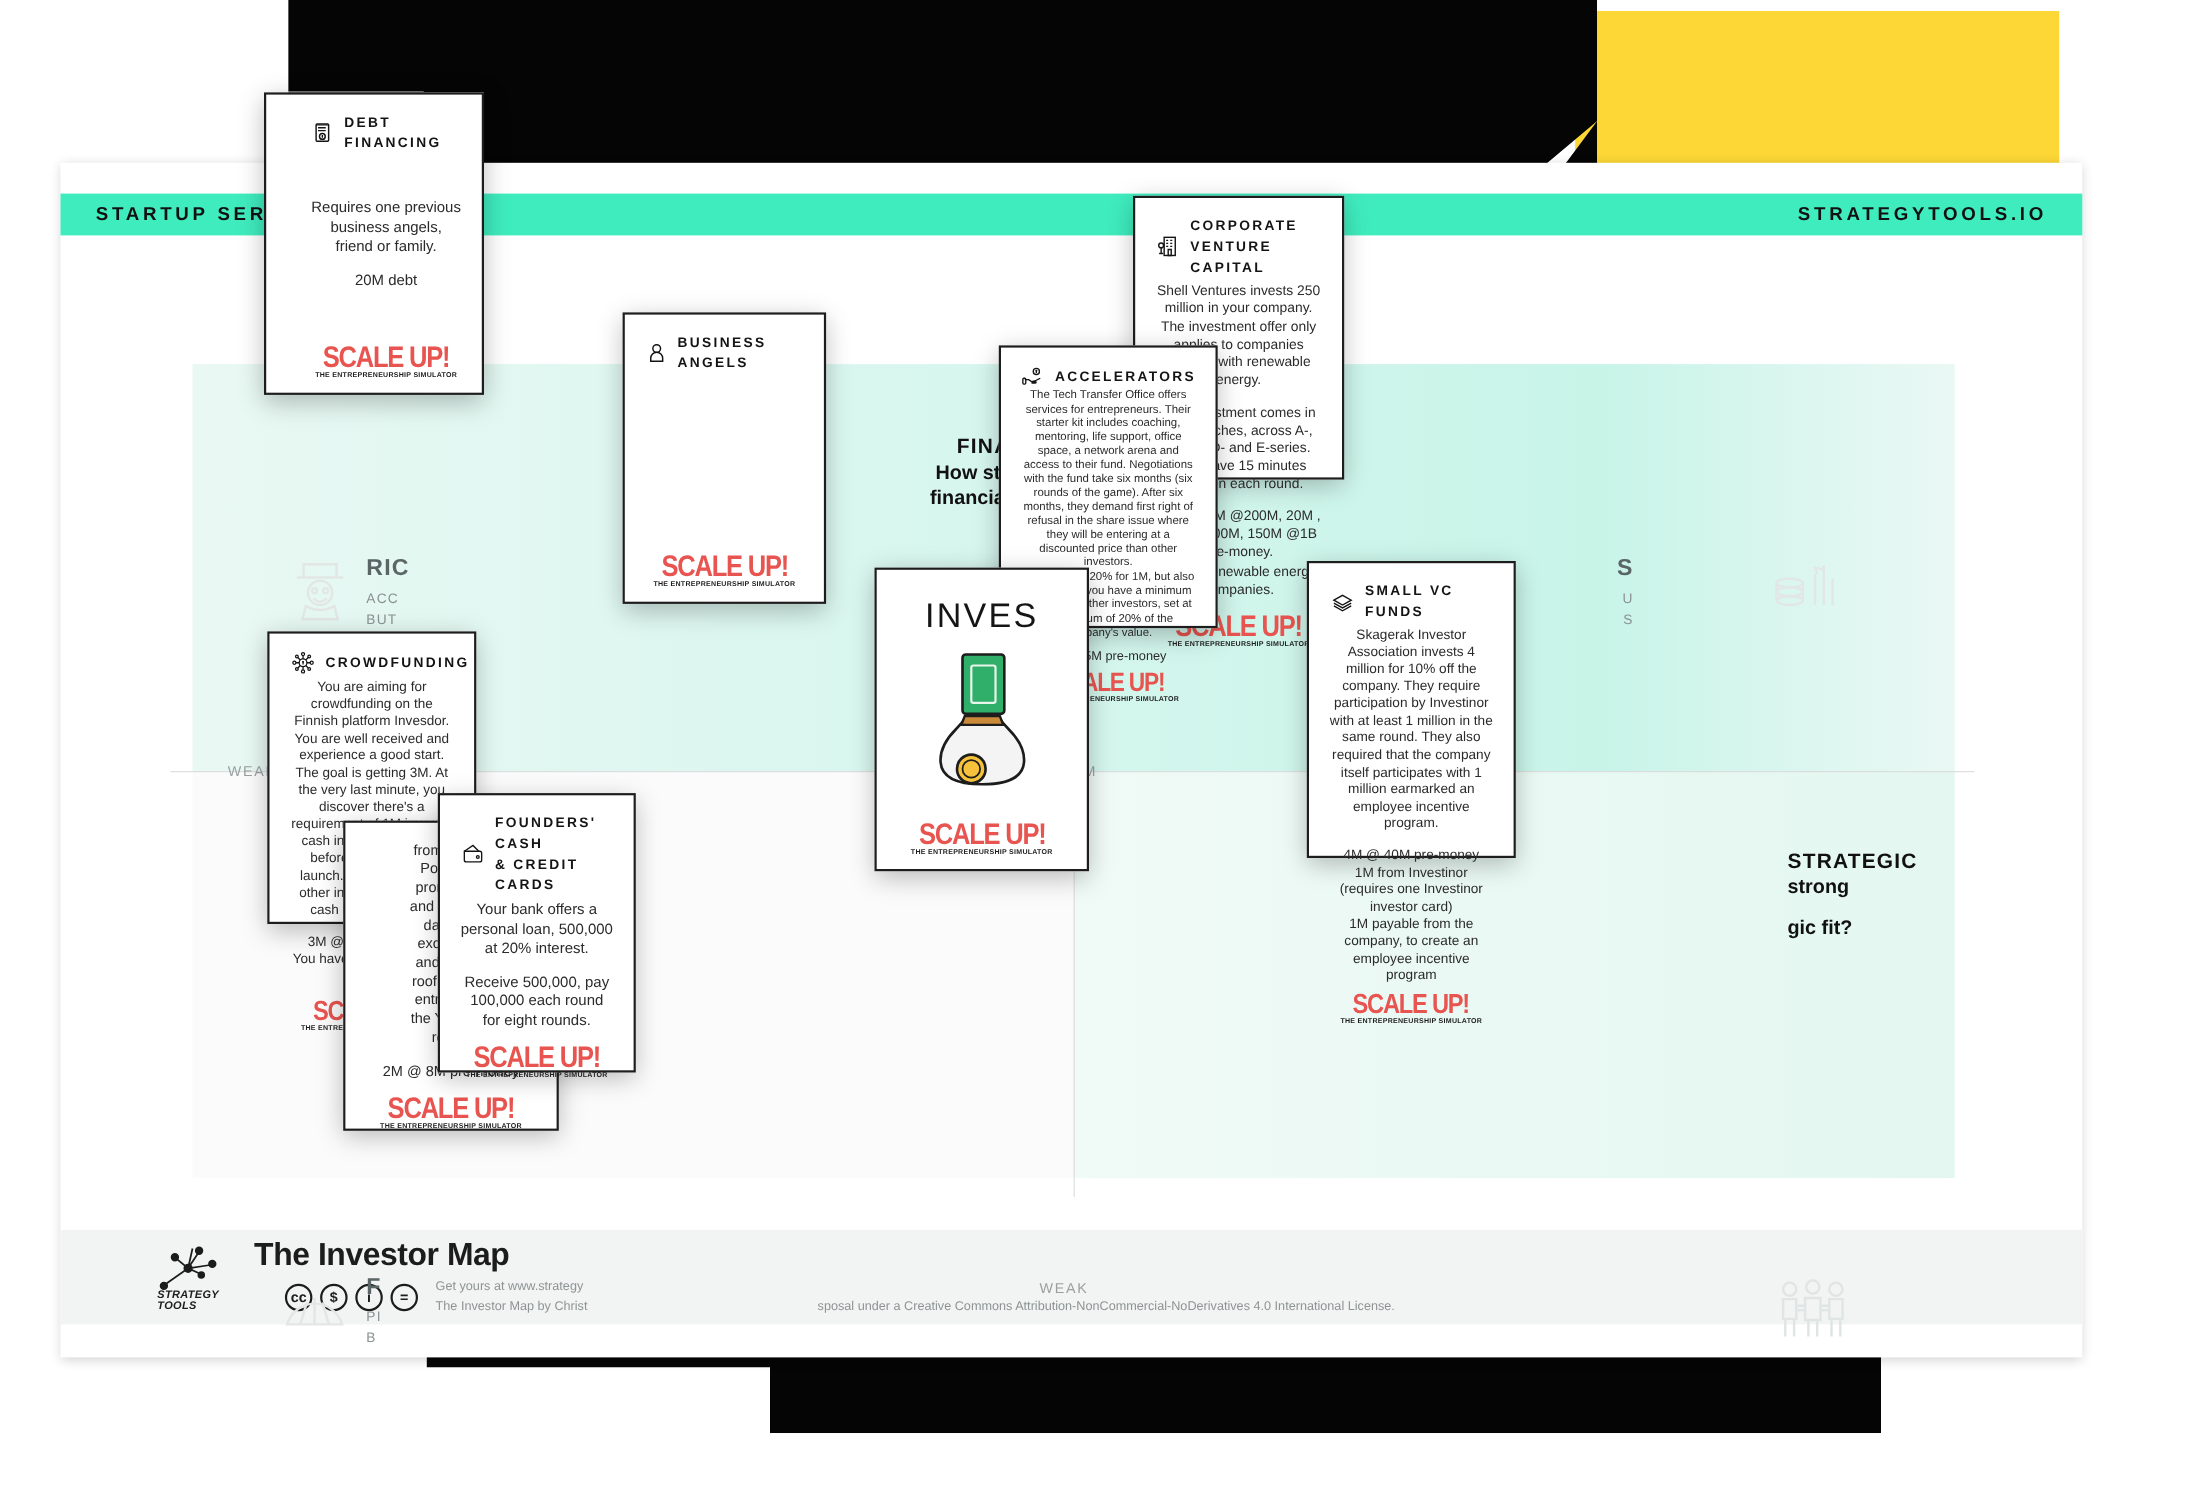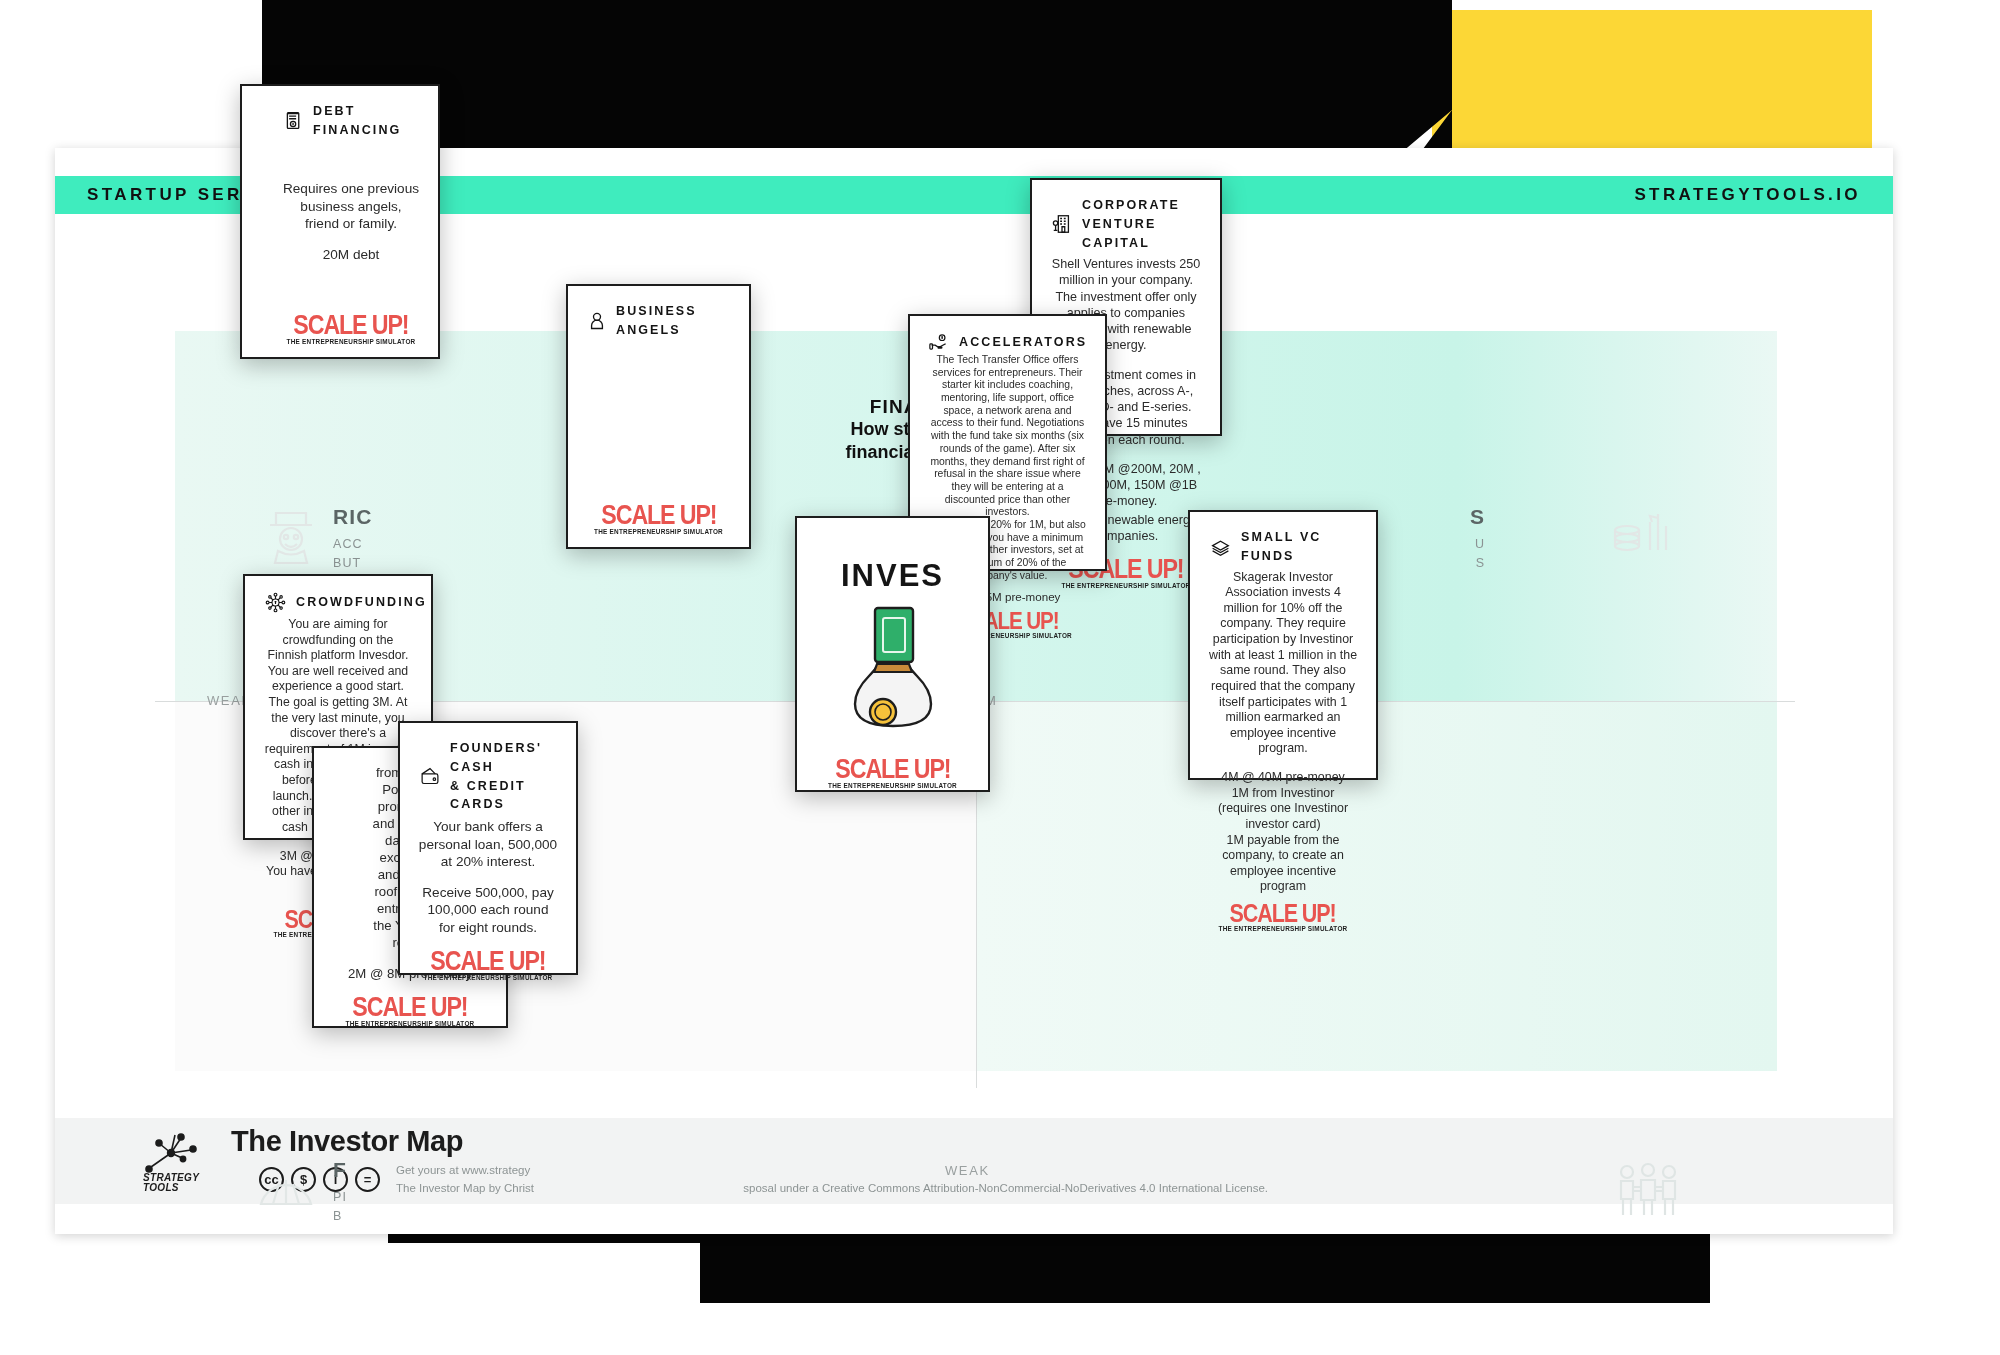--- a/index.html
+++ b/index.html
@@ -110,22 +110,22 @@
   #card-cvc     { left: 1030px; top: 178px; width: 192px; height: 258px; z-index: 18; }
   #card-angels  { left: 566px;  top: 284px; width: 185px; height: 265px; z-index: 19; }
   #card-accel   { left: 908px;  top: 314px; width: 199px; height: 257px; z-index: 21; }
   #card-vc      { left: 1188px; top: 510px; width: 190px; height: 270px; z-index: 22; }
   #card-crowd   { left: 243px;  top: 574px; width: 190px; height: 266px; z-index: 20; }
   #card-invest  { left: 795px;  top: 516px; width: 195px; height: 276px; z-index: 23; }
   #card-behind  { left: 312px;  top: 746px; width: 196px; height: 282px; z-index: 22; }
   #card-found   { left: 398px;  top: 721px; width: 180px; height: 254px; z-index: 25; }
 
   
-  #card-invest .inv-title { font-size: 31px; font-weight: 700; letter-spacing: 2px; color: #151515;
-                            text-align: center; margin-top: 24px; }
+  #card-invest .inv-title { font-size: 31px; font-weight: 400; letter-spacing: 2px; color: #151515;
+                            text-align: center; margin-top: 8px; }
   .bag-wrap { flex: 1; display: flex; align-items: center; justify-content: center; }
 
   
   #card-behind .card-body { font-size: 13.4px; }
 </style>
 </head>
 <body>
 
 <div id="stage">
 
@@ -155,20 +155,25 @@
     <div class="axis-tick tick-medium">MEDIUM</div>
     <div class="axis-tick tick-very">VERY</div>
     <div class="axis-tick tick-weak-b">WEAK</div>
 
     <div class="axis-title at-financial">
       <div class="t1">FINANCIAL</div>
       <div class="t2">How strong is the</div>
       <div class="t2">financial capacity?</div>
     </div>
 
+    <div class="axis-title at-strategic">
+      <div class="t1">STRATEGIC</div>
+      <div class="t2">strong</div>
+      <div class="t2" style="margin-top:14px">gic fit?</div>
+    </div>
 
     <div class="qicon ic-hat">
       <svg class="icn" width="62" height="62" viewBox="0 0 62 62" fill="none" stroke="#e2e7e6" stroke-width="2.2">
         <path d="M16 22 h30 v-12 h-30 z M10 22 h42"></path>
         <circle cx="31" cy="36" r="11"></circle>
           <circle cx="26" cy="34" r="2.2"></circle>
           <circle cx="36" cy="34" r="2.2"></circle>
         <path d="M25 41 q6 6 12 0"></path>
           <path d="M18 48 q13 7 26 0 l3 12 h-32 z"></path>
       </svg>

